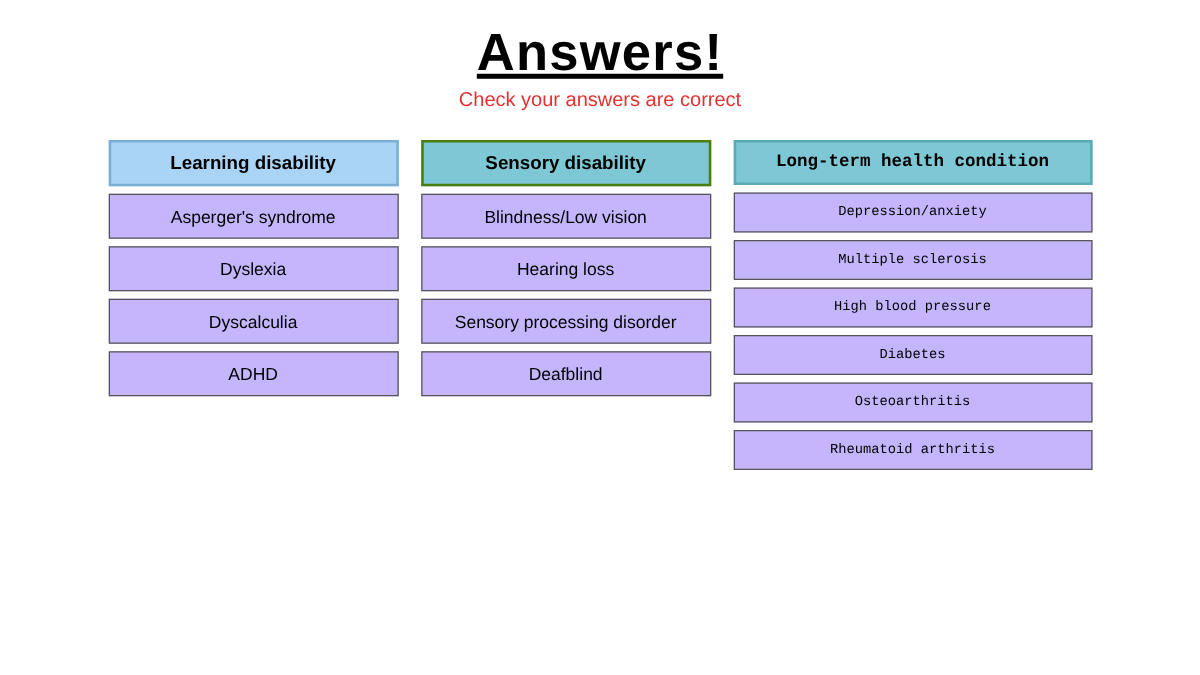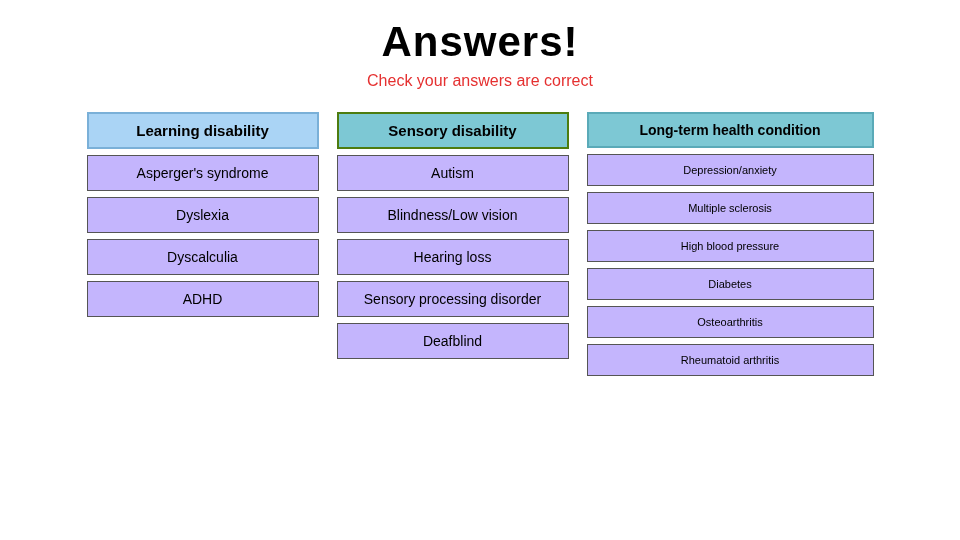--- a/index.html
+++ b/index.html
@@ -15,20 +15,21 @@
       height: 540px;
       display: flex;
       flex-direction: column;
       align-items: center;
       padding: 18px 20px 10px;
     }
     .title {
       font-size: 42px;
       font-weight: 900;
       font-family: 'Arial Black', Arial, sans-serif;
+      text-decoration: underline;
       color: #000;
       letter-spacing: 1px;
       margin-bottom: 6px;
     }
     .subtitle {
       font-size: 16px;
       color: #e53030;
       margin-bottom: 22px;
       font-family: 'Comic Sans MS', cursive, Arial, sans-serif;
     }
@@ -72,20 +73,21 @@
       border: 1.5px solid #555;
       background: #c4b5fd;
       color: #000;
       min-height: 36px;
       display: flex;
       align-items: center;
       justify-content: center;
     }
     .column.right-col {
       width: 287px;
+      font-family: Liberation Mono, monospace;
     }
     .column.right-col .item {
       font-size: 11px;
       min-height: 32px;
       padding: 7px 8px;
     }
     .column.right-col .col-header {
       font-size: 14px;
     }
   </style>
@@ -99,21 +101,20 @@
 
   <div class="column">
         <div class="col-header learning">Learning disability</div>
         <div class="item">Asperger's syndrome</div>
         <div class="item">Dyslexia</div>
         <div class="item">Dyscalculia</div>
         <div class="item">ADHD</div>
       </div>
       <div class="column">
         <div class="col-header sensory">Sensory disability</div>
-        <div class="item">Autism</div>
         <div class="item">Blindness/Low vision</div>
         <div class="item">Hearing loss</div>
         <div class="item">Sensory processing disorder</div>
         <div class="item">Deafblind</div>
       </div>
       <div class="column right-col">
         <div class="col-header longterm">Long-term health condition</div>
         <div class="item">Depression/anxiety</div>
         <div class="item">Multiple sclerosis</div>
         <div class="item">High blood pressure</div>

